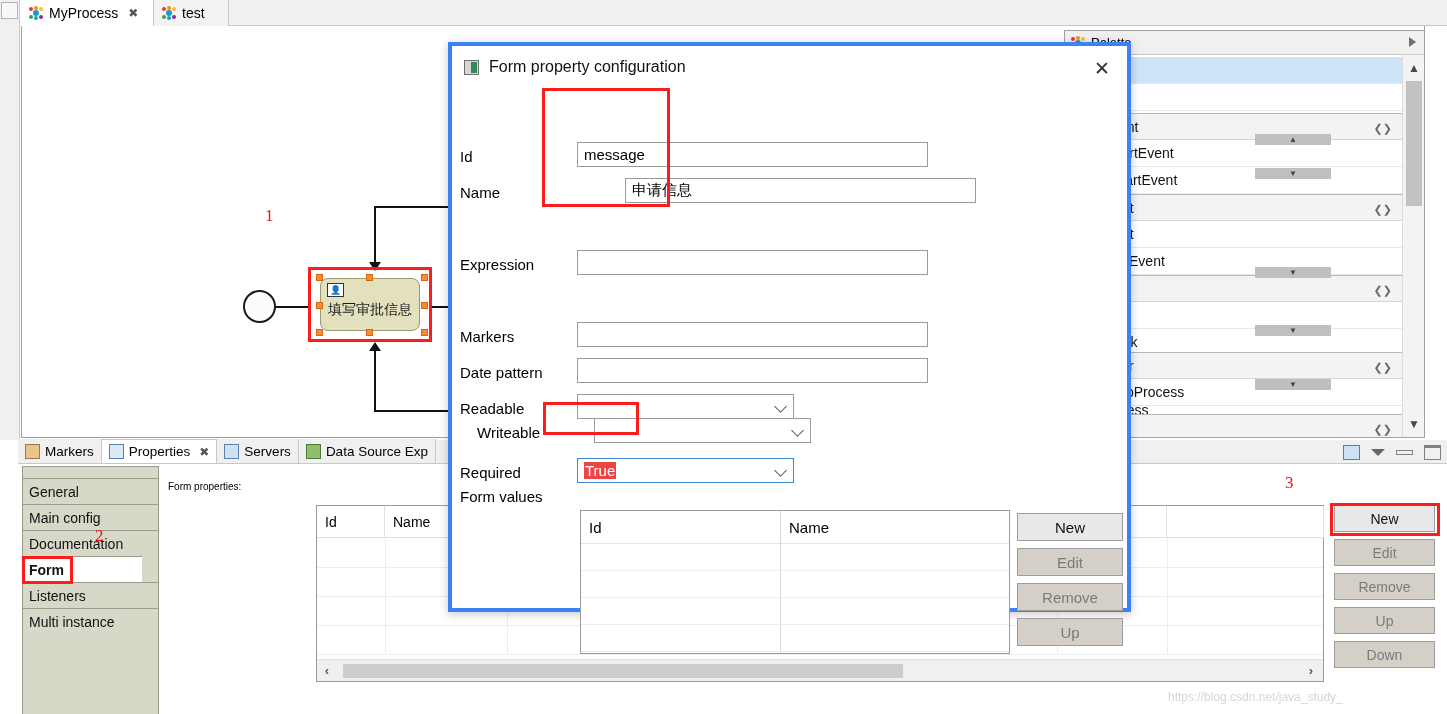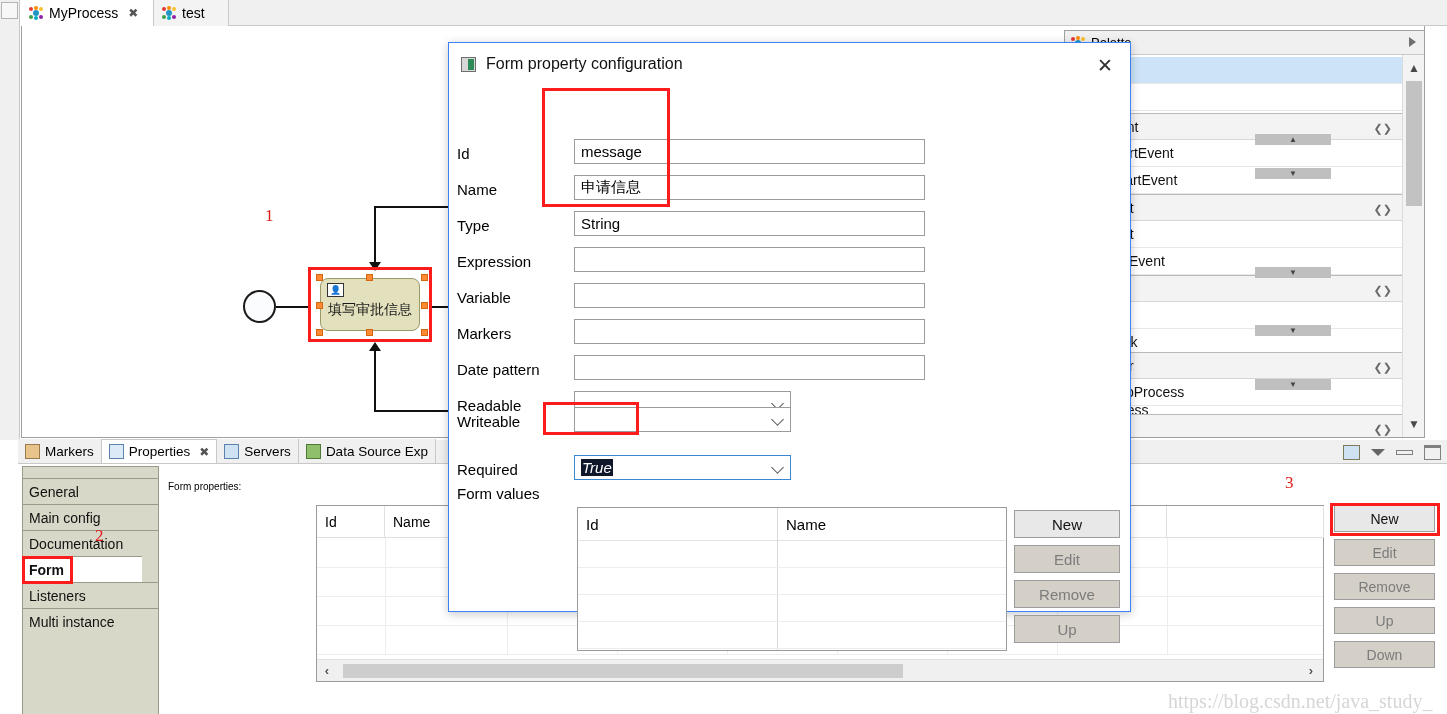--- a/index.html
+++ b/index.html
@@ -232,21 +232,21 @@
     display: flex; align-items: center; justify-content: center;
     font-size: 14px; color: #7b7b7b;
   }
   .ebtn.enabled { background: #e8e8e8; border: 1px solid #9d9d9d; color: #111; }
 
   .redbox { position: absolute; border: 3px solid #fc1c1c; }
 
   
   .dialog {
     position: absolute; left: 448px; top: 42px; width: 683px; height: 570px;
-    background: #ffffff; border: 1px solid #3b82f6;
+    background: #ffffff; border: 4px solid #3b82f6;
     box-shadow: 0 2px 9px rgba(0,0,0,0.22);
   }
   .dlg-title {
     position: absolute; left: 0; top: 0; right: 0; height: 42px;
     display: flex; align-items: center; padding-left: 12px; gap: 10px;
     font-size: 16px; color: #111;
   }
   .dlg-icon {
     width: 15px; height: 15px; border: 1px solid #6f6f6f; background: #d7d7d7;
     position: relative;
@@ -275,21 +275,21 @@
     position: absolute; left: 125px; top: 2px; width: 217px; height: 25px;
     border: 1px solid #9b9b9b; background: #fff;
     display: flex; align-items: center; padding-left: 6px; font-size: 15px;
   }
   .fselect.focus { border: 1px solid #3a86d0; }
   .fselect .chev {
     position: absolute; right: 8px; top: 7px; width: 9px; height: 9px;
     border-right: 1.5px solid #555; border-bottom: 1.5px solid #555;
     transform: rotate(45deg);
   }
-  .sel-text { background: #0f172a; color: #ffffff; padding: 0 1px; font-style: italic; }
+  .sel-text { background: #ef4444; color: #ffffff; padding: 0 1px; }
 
   .fv-label { position: absolute; left: 8px; top: 400px; font-size: 15px; }
   .fvtable {
     position: absolute; left: 128px; top: 422px; width: 430px; height: 144px;
     border: 1px solid #9b9b9b; background: #fff;
   }
   .fv-head { position: absolute; left: 0; top: 0; right: 0; height: 33px; border-bottom: 1px solid #e3e3e3; }
   .fv-hcell {
     position: absolute; top: 0; height: 33px; padding-left: 8px;
     display: flex; align-items: center; font-size: 15px;
@@ -300,22 +300,22 @@
   .dbtn {
     width: 106px; height: 28px; margin-bottom: 7px;
     background: #d4d0c8; border: 1px solid #9d9d9d;
     display: flex; align-items: center; justify-content: center;
     font-size: 15px; color: #7b7b7b;
   }
   .dbtn.enabled { background: #e8e8e8; color: #111; }
 
   .watermark {
     position: absolute; left: 1168px; top: 690px;
-    font-size: 20px; color: #d6d6d6;
-    font-family: Liberation Serif, serif;
+    font-size: 12px; color: #d6d6d6;
+    font-family: Liberation Sans, sans-serif;
     white-space: nowrap;
   }
   .vtoolbar-icons {
     position: absolute; right: 6px; top: 445px;
     display: flex; align-items: center; gap: 11px;
   }
   .vti { width: 17px; height: 15px; position: relative; }
 </style>
 </head>
 <body>
@@ -587,57 +587,49 @@
 
     <div class="dlg-body">
 
       <div class="frow" style="top:52px;">
         <div class="flabel">Id</div>
         <div class="finput">message</div>
       </div>
 
       <div class="frow" style="top:88px;">
         <div class="flabel">Name</div>
-        <div class="finput" style="font-family:Liberation Mono, monospace;">申请信息</div>
-      </div>
-
-      <div class="frow" style="top:124px;">
-        <div class="flabel">Type</div>
-        <div class="finput">String</div>
-      </div>
+        <div class="finput" style="font-family:Liberation Mono, monospace;margin-left:48px;">申请信息</div>
+      </div>
+
 
       <div class="frow" style="top:160px;">
         <div class="flabel">Expression</div>
         <div class="finput"></div>
       </div>
 
-      <div class="frow" style="top:196px;">
-        <div class="flabel">Variable</div>
-        <div class="finput"></div>
-      </div>
 
       <div class="frow" style="top:232px;">
         <div class="flabel">Markers</div>
         <div class="finput"></div>
       </div>
 
       <div class="frow" style="top:268px;">
         <div class="flabel">Date pattern</div>
         <div class="finput"></div>
       </div>
 
       <div class="frow" style="top:304px;text-align:center;">
         <div class="flabel">Readable</div>
         <div class="fselect">
           <span></span>
           <span class="chev"></span>
         </div>
       </div>
 
-      <div class="frow" style="top:320px;">
+      <div class="frow" style="top:328px;margin-left:17px;">
         <div class="flabel">Writeable</div>
         <div class="fselect">
           <span></span>
           <span class="chev"></span>
         </div>
       </div>
 
       <div class="frow" style="top:368px;">
         <div class="flabel">Required</div>
         <div class="fselect focus">

